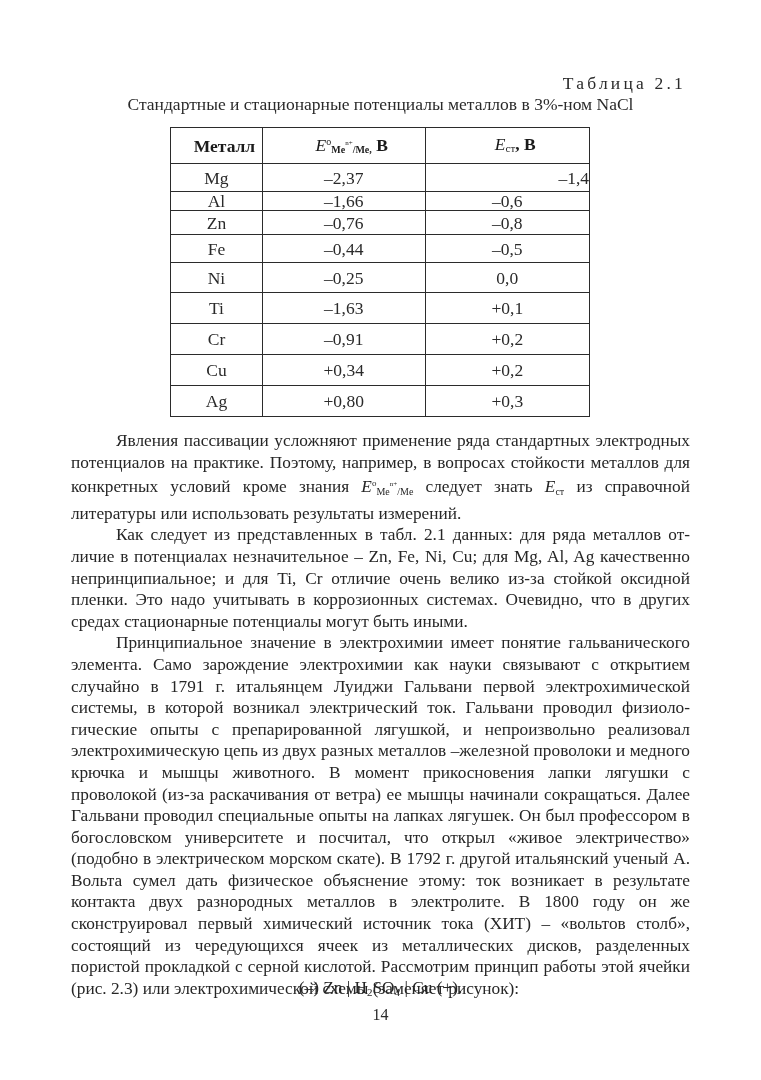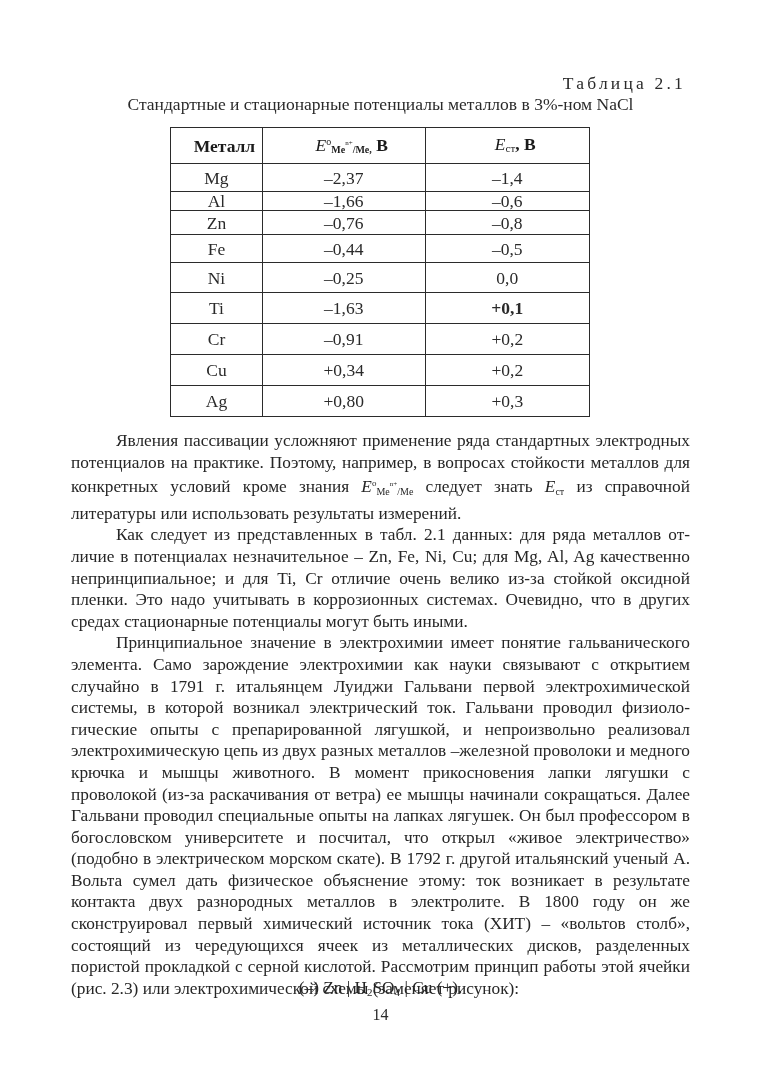--- a/index.html
+++ b/index.html
@@ -119,21 +119,21 @@
       <tr>
         <th>Металл</th>
         <th><span class="hdr-E">E</span><span class="hdr-sup">o</span><span class="hdr-sub">Me</span><span class="hdr-sup" style="font-size:7px">n+</span><span class="hdr-sub">/Me,</span><span> В</span></th>
         <th><span class="hdr-E">E</span><span class="hdr-sub" style="font-weight:normal;font-size:11px">ст</span><span>, В</span></th>
       </tr>
     </thead>
     <tbody id="table-body">
         <tr>
           <td style="height: 27px;">Mg</td>
           <td style="height: 27px;">–2,37</td>
-          <td style="height: 27px;">–1,4</td>
+          <td style="height: 27px; text-align: right;">–1,4</td>
         </tr>
         <tr>
           <td style="height: 18px;">Al</td>
           <td style="height: 18px;">–1,66</td>
           <td style="height: 18px;">–0,6</td>
         </tr>
         <tr>
           <td style="height: 23px;">Zn</td>
           <td style="height: 23px;">–0,76</td>
           <td style="height: 23px;">–0,8</td>
@@ -144,21 +144,21 @@
           <td style="height: 27px; margin-top: 40px;">–0,5</td>
         </tr>
         <tr>
           <td style="height: 29px;">Ni</td>
           <td style="height: 29px;">–0,25</td>
           <td style="height: 29px;">0,0</td>
         </tr>
         <tr>
           <td class="bold-metal" style="height: 30px;">Ti</td>
           <td style="height: 30px;">–1,63</td>
-          <td style="height: 30px; font-weight: bold;">+0,1</td>
+          <td style="height: 30px;">+0,1</td>
         </tr>
         <tr>
           <td class="bold-metal" style="height: 30px;">Cr</td>
           <td style="height: 30px;">–0,91</td>
           <td style="height: 30px;">+0,2</td>
         </tr>
         <tr>
           <td style="height: 30px;">Cu</td>
           <td style="height: 30px;">+0,34</td>
           <td style="height: 30px;">+0,2</td>

